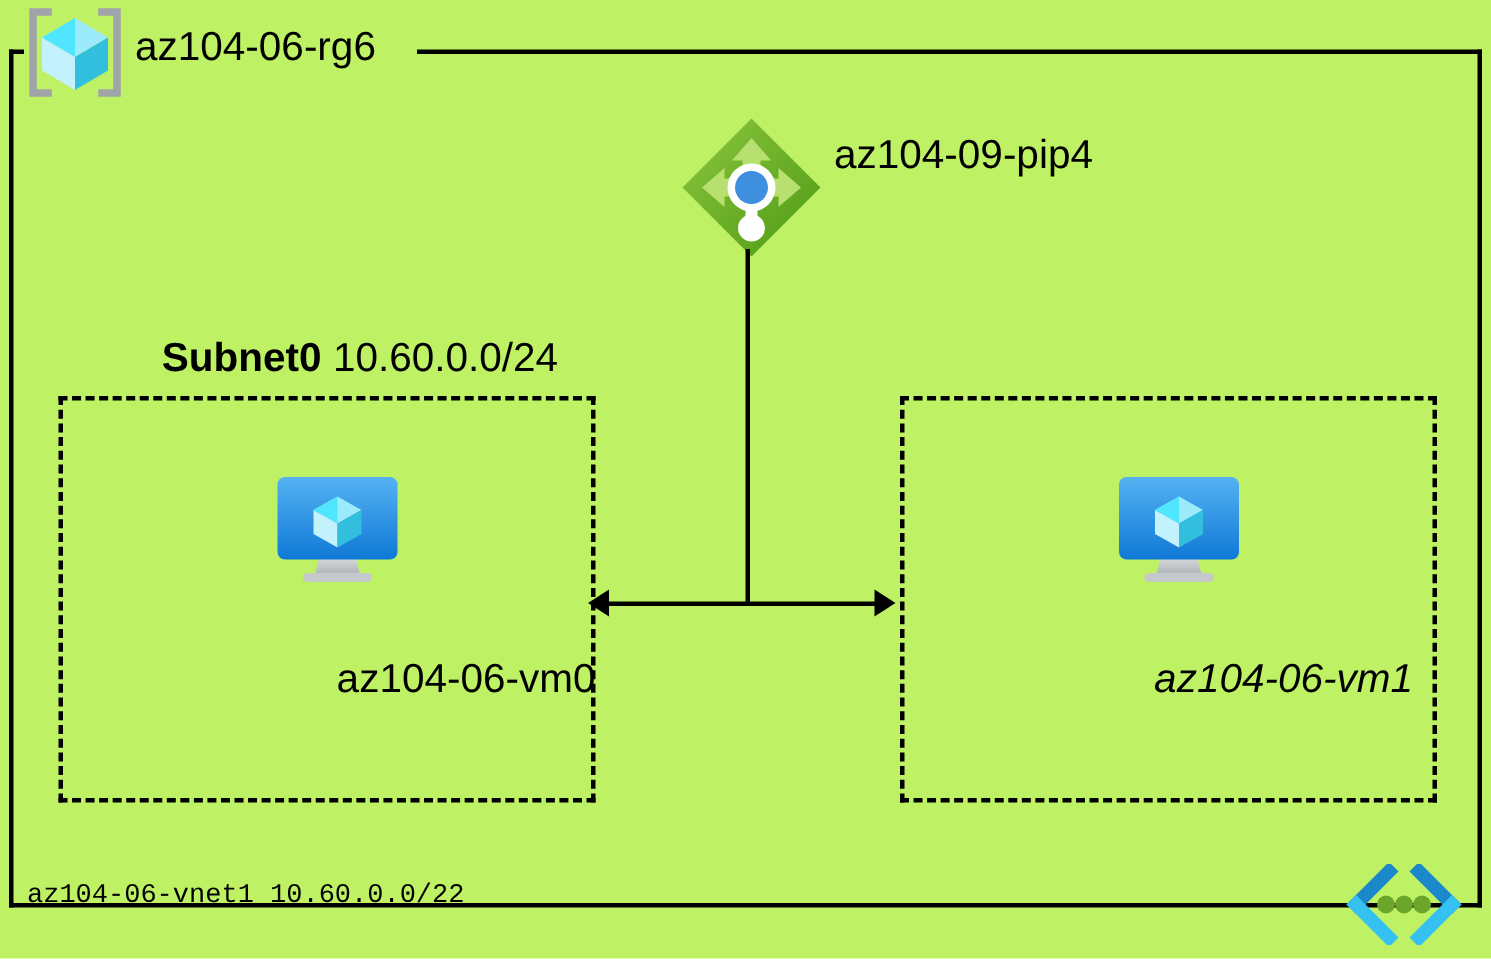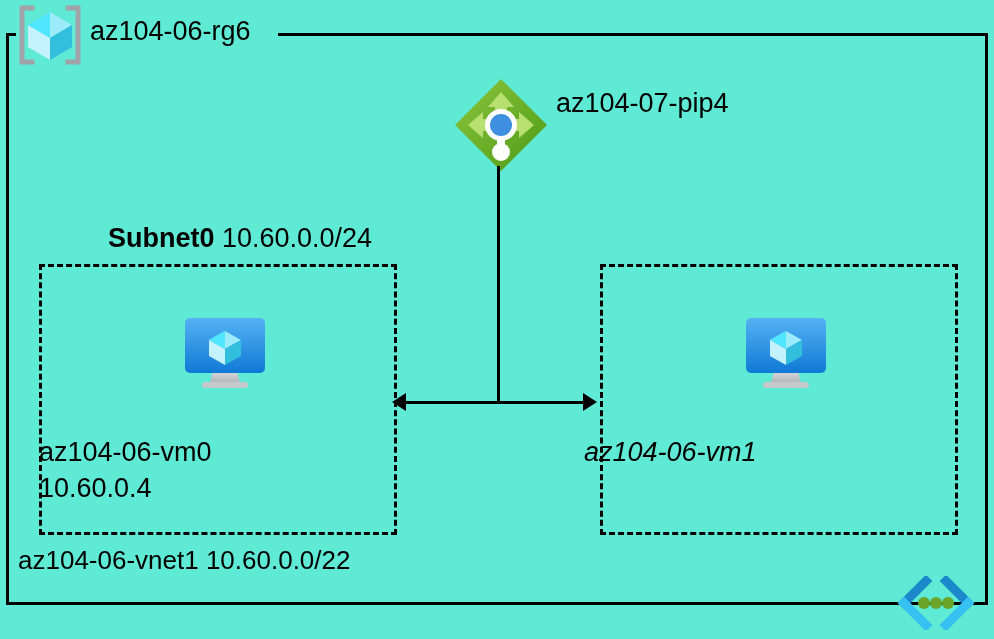--- a/index.html
+++ b/index.html
@@ -8,21 +8,21 @@
     background: #ffffff;
   }
   body {
     font-family: "Liberation Sans", sans-serif;
     color: #000000;
   }
   #canvas {
     position: relative;
     width: 994px;
     height: 639px;
-    background: #5eead4;
+    background: #bef264;
     overflow: hidden;
   }
 
   
   .rg-border-left {
     position: absolute;
     left: 6px; top: 33px;
     width: 3px; height: 572px;
     background: #000000;
   }
@@ -147,35 +147,36 @@
     top: 313px;
     width: 90px; height: 78px;
   }
   .vm-icon.left  { left: 180px; }
   .vm-icon.right { left: 741px; }
 
   .vm-labels {
     position: absolute;
     top: 434px;
     width: 358px;
-    text-align: left;
+    text-align: right;
     font-size: 27px;
     line-height: 36px;
     white-space: nowrap;
   }
   .vm-labels.left  { left: 39px; }
   .vm-labels.right { left: 584px; font-style: italic; }
 
   
   .vnet-label {
     position: absolute;
-    left: 18px; top: 544px;
-    font-size: 26px;
+    left: 18px; top: 581px;
+    font-size: 18px;
     line-height: 32px;
     white-space: nowrap;
+    font-family: Liberation Mono, monospace;
   }
   .vnet-icon {
     position: absolute;
     left: 893px; top: 576px;
     width: 86px; height: 54px;
   }
 </style>
 </head>
 <body>
 
@@ -223,21 +224,21 @@
       <polygon points="82,49 67,36 67,43 51,43 51,55 67,55 67,62" fill="#B8E070"></polygon>
 
       <rect x="45" y="49" width="8" height="24" fill="#FFFFFF"></rect>
       <circle cx="49" cy="76" r="9" fill="#FFFFFF"></circle>
 
       <circle cx="49" cy="49" r="16" fill="#FFFFFF"></circle>
       <circle cx="49" cy="49" r="11" fill="#3E8FE0"></circle>
     </svg>
   </div>
   <div class="lb-labels">
-    <div>az104-07-pip4</div>
+    <div>az104-09-pip4</div>
   </div>
 
   <div class="lb-stem"></div>
   <div class="arrow-line"></div>
   <div class="arrow-head left"></div>
   <div class="arrow-head right"></div>
 
   <div class="subnet-title left">
     <span class="nm">Subnet0</span>
     <span class="cidr">10.60.0.0/24</span>
@@ -262,21 +263,20 @@
       <rect x="5" y="5" width="80" height="55" rx="5" fill="url(#mon0)"></rect>
 
       <polygon points="45,18 61,27 45,36 29,27" fill="#9BEBFB"></polygon>
       <polygon points="29,27 45,36 45,52 29,43" fill="#C3F2FC"></polygon>
       <polygon points="61,27 61,43 45,52 45,36" fill="#32BEDD"></polygon>
       <polygon points="45,18 45,36 29,27" fill="#50E6FF"></polygon>
     </svg>
   </div>
   <div class="vm-labels left">
     <div>az104-06-vm0</div>
-    <div>10.60.0.4</div>
   </div>
 
   <div class="subnet-box right"></div>
   <div class="vm-icon right">
     <svg width="90" height="78" viewBox="0 0 90 78">
       <defs>
         <linearGradient id="mon1" x1="0" y1="0" x2="0" y2="1">
           <stop offset="0%" stop-color="#55B2F3"></stop>
           <stop offset="100%" stop-color="#0F79D6"></stop>
         </linearGradient>

